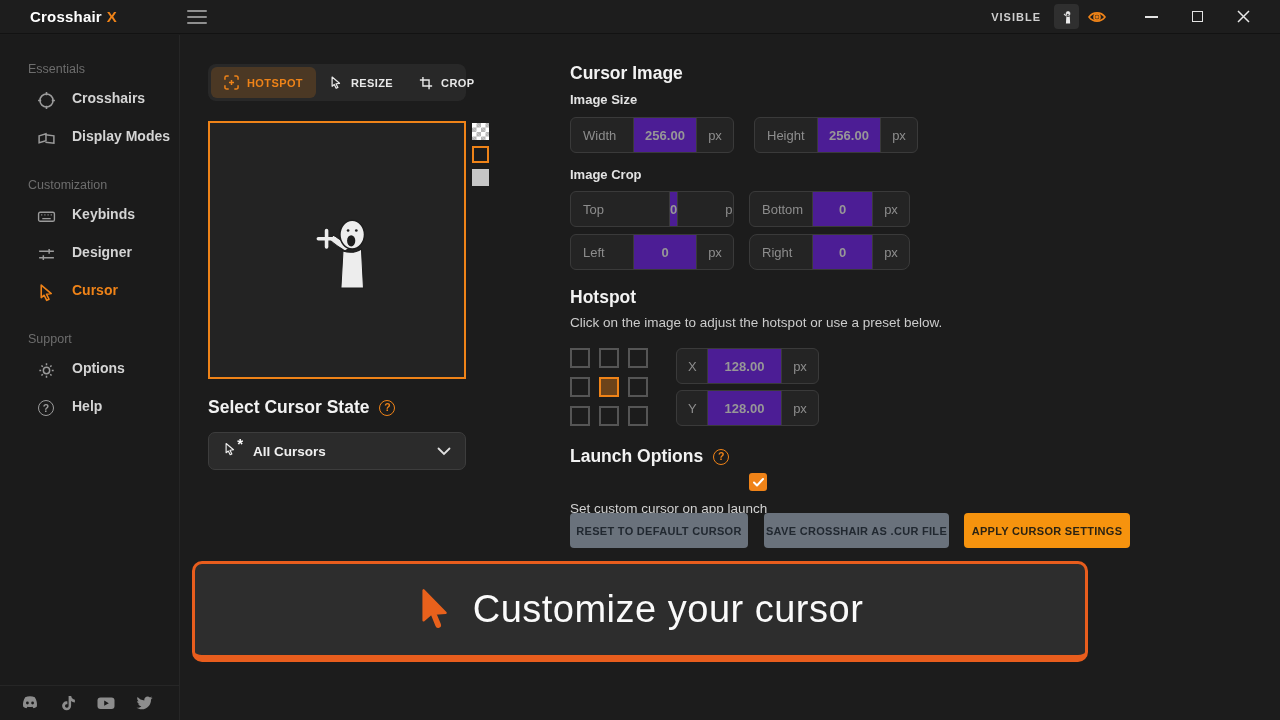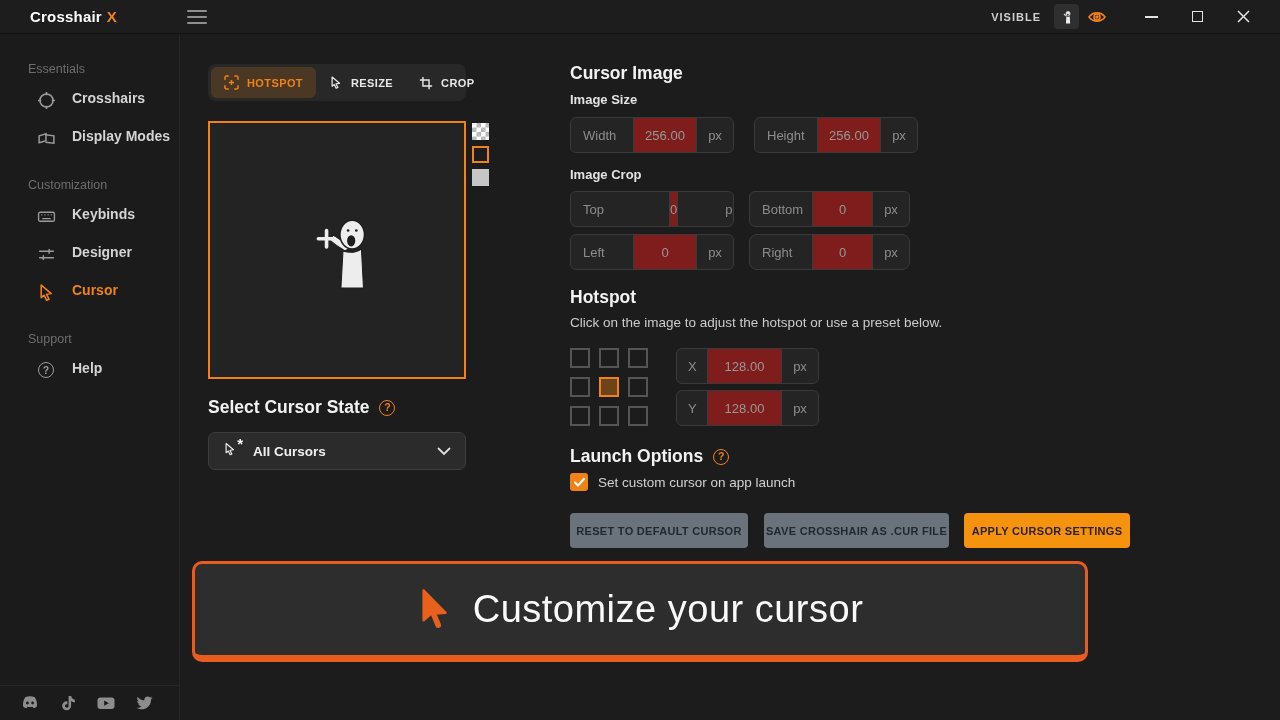--- a/index.html
+++ b/index.html
@@ -66,33 +66,33 @@
   .dd-cursor .ast{position:absolute;top:-6px;right:-2px;font-size:15px;font-weight:700;color:#fff;}
 
   
   .rc-title{position:absolute;left:389px;top:28px;}
   .sub-label{position:absolute;left:389px;font-size:13px;font-weight:700;color:#e3e3e3;}
   .img-size-label{top:57px;}
   .img-crop-label{top:132px;}
 
   .ig{position:absolute;display:flex;align-items:stretch;height:36px;background:#242424;border:1px solid var(--line);border-radius:6px;overflow:hidden;font-size:13px;color:#8d8d8d;}
   .ig .lbl{display:flex;align-items:center;padding-left:12px;width:62px;flex:none;}
-  .ig .val{flex:1;display:flex;align-items:center;justify-content:center;background:#7f1d1d;border-left:1px solid var(--line);border-right:1px solid var(--line);color:#979797;}
+  .ig .val{flex:1;display:flex;align-items:center;justify-content:center;background:#4c1d95;border-left:1px solid var(--line);border-right:1px solid var(--line);color:#979797;font-weight:bold;}
   .ig .unit{display:flex;align-items:center;justify-content:center;width:36px;flex:none;}
   .ig.narrow .lbl{width:30px;padding-left:11px;}
 
   .hotspot-title{position:absolute;left:389px;top:252px;}
   .hotspot-desc{position:absolute;left:389px;top:280px;font-size:13.5px;color:#cccccc;}
 
   .preset-grid{position:absolute;left:389px;top:313px;width:78px;height:78px;display:grid;grid-template-columns:repeat(3,20px);grid-template-rows:repeat(3,20px);gap:9px;}
   .preset-cell{border:2px solid #555;cursor:pointer;}
   .preset-cell.selected{border-color:var(--accent);background:rgba(239,131,24,.38);}
 
   .launch-title{position:absolute;left:389px;top:411px;}
-  .check-row{position:absolute;left:389px;top:438px;display:flex;align-items:center;gap:10px;}
+  .check-row{position:absolute;left:389px;top:438px;display:flex;align-items:flex-end;gap:10px;flex-direction:column;}
   .checkbox{width:18px;height:18px;background:var(--accent);border-radius:3px;display:flex;align-items:center;justify-content:center;cursor:pointer;}
   .check-label{font-size:13.5px;color:#d2d2d2;}
 
   .btn{position:absolute;top:478px;height:35px;border:none;border-radius:4px;font-size:11px;font-weight:700;letter-spacing:.3px;display:flex;align-items:center;justify-content:center;cursor:pointer;}
   .btn.gray{background:#6a727c;color:#212830;}
   .btn.orange{background:#f6930e;color:#2b2313;}
   .btn-reset{left:389px;width:178px;}
   .btn-save{left:583px;width:185px;}
   .btn-apply{left:783px;width:166px;}
 
@@ -190,20 +190,29 @@
       <span class="ic">
         <svg width="19" height="19" viewBox="0 0 18 18" fill="none" stroke="currentColor" stroke-width="1.5" stroke-linejoin="round">
             <path d="M4 2 L13.5 10 L9 10.6 L11.4 15.4 L9.2 16.4 L6.8 11.6 L4 13.8 Z"></path>
           </svg>
       </span>
       <span>Cursor</span>
     </div>
 
     <div class="section-label gap">Support</div>
 
+    <div class="side-item">
+      <span class="ic">
+        <svg width="19" height="19" viewBox="0 0 18 18" fill="none" stroke="currentColor" stroke-width="1.4">
+            <circle cx="9" cy="9" r="3"></circle>
+            <path d="M9 2.2 V4 M9 14 V15.8 M2.2 9 H4 M14 9 H15.8 M4.2 4.2 L5.5 5.5 M12.5 12.5 L13.8 13.8 M13.8 4.2 L12.5 5.5 M5.5 12.5 L4.2 13.8"></path>
+          </svg>
+      </span>
+      <span>Options</span>
+    </div>
     <div class="side-item">
       <span class="ic">
         <span class="circle-q">?</span>
       </span>
       <span>Help</span>
     </div>
 
     <div class="side-footer">
       <span class="social">
         <svg width="18" height="14" viewBox="0 0 18 14" fill="currentColor">

